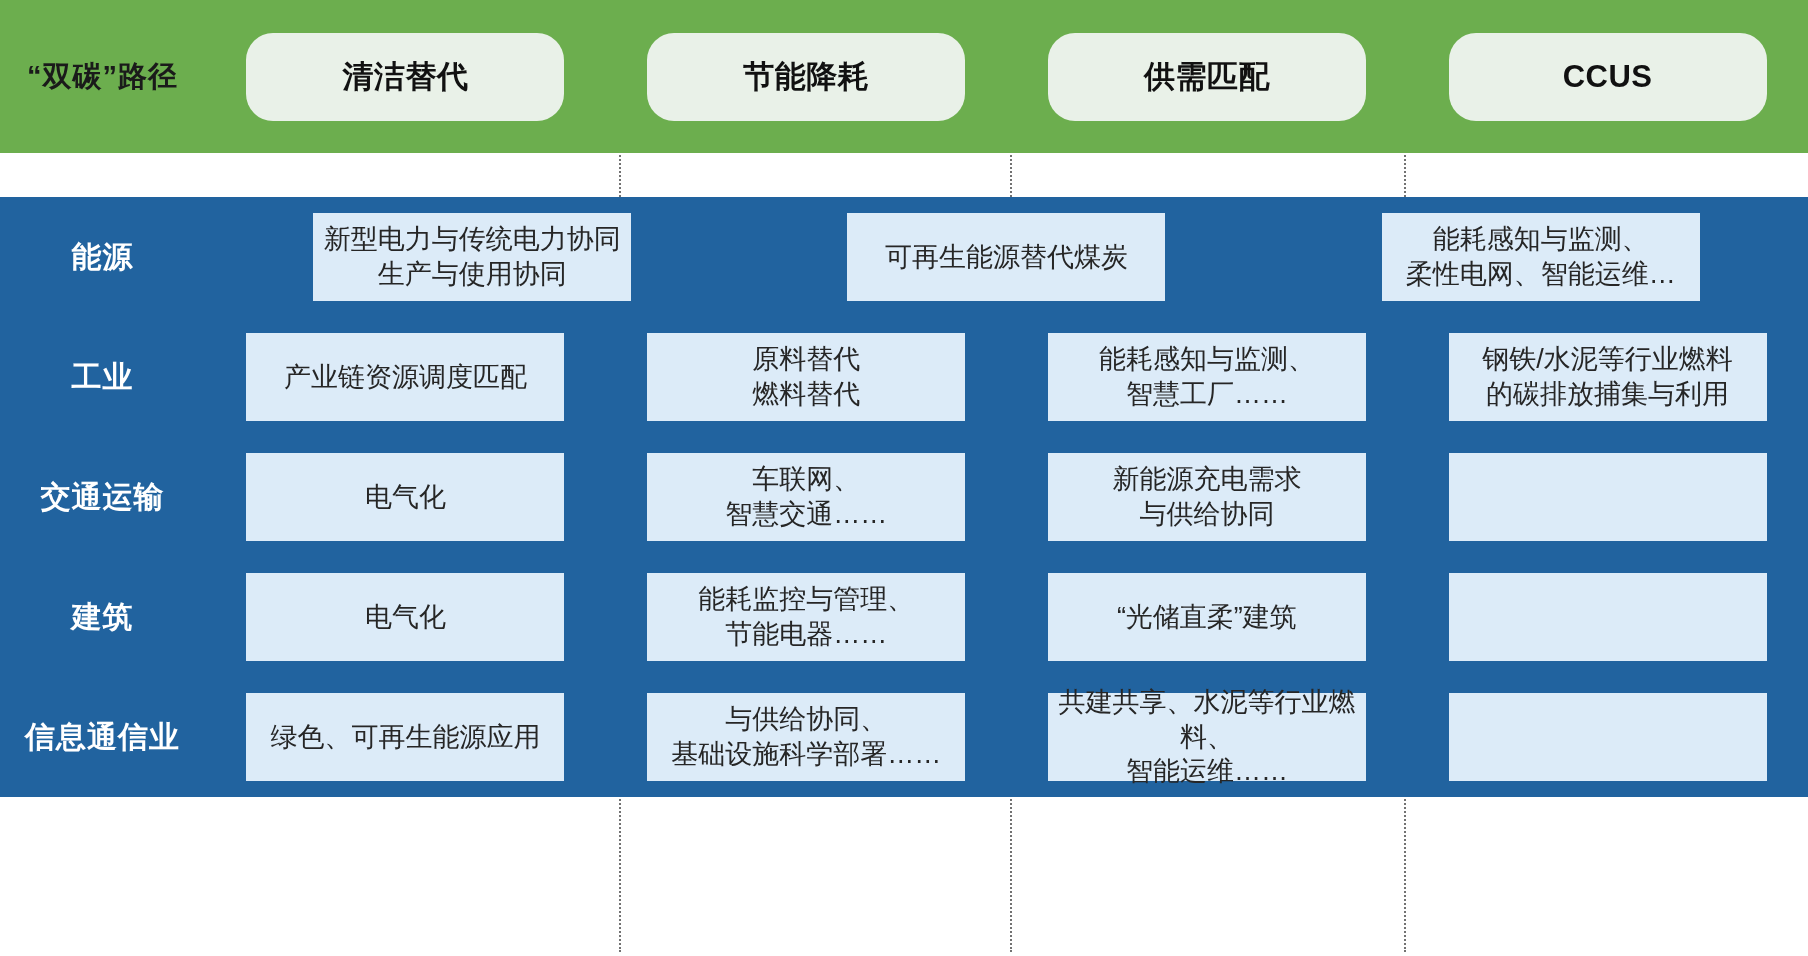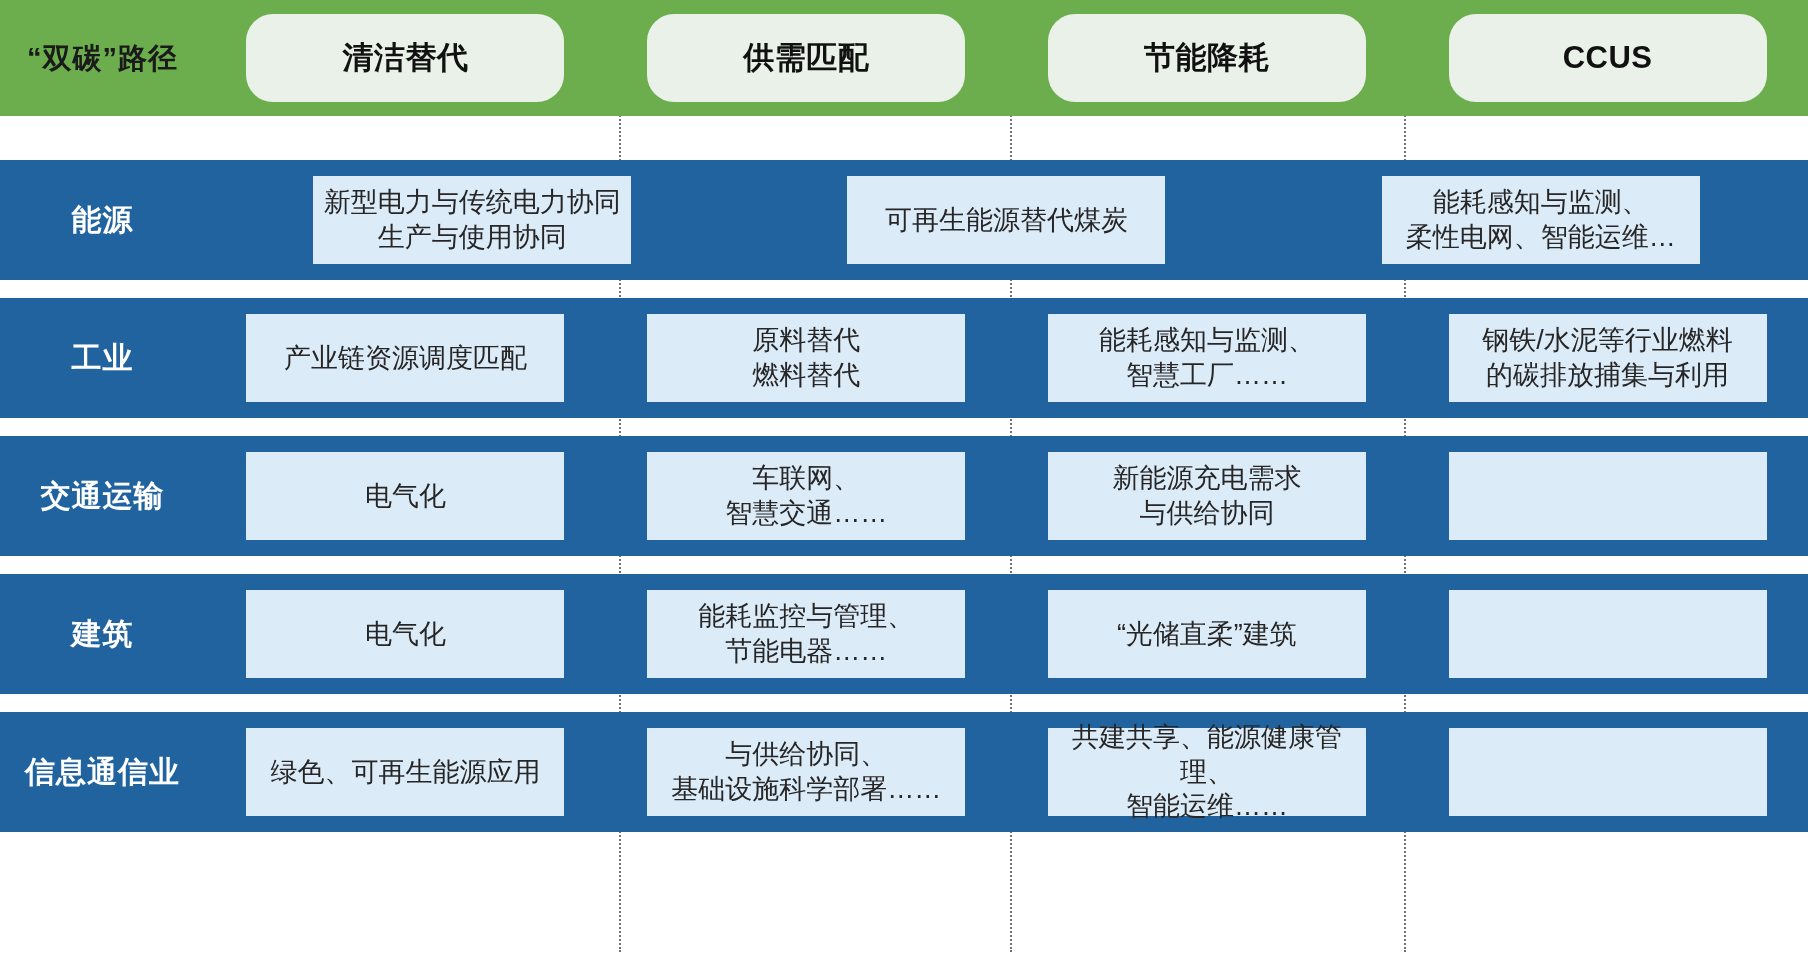--- a/index.html
+++ b/index.html
@@ -38,28 +38,27 @@
     position: relative;
     z-index: 1;
     display: flex;
     align-items: center;
     width: 100%;
     box-sizing: border-box;
   }
 
   .band.header-band {
     background: #6cae4e;
-    height: 116px;
+    height: 153px;
     margin-bottom: 44px;
   }
 
   .band.data-band {
     background: #21639f;
     height: 120px;
-    margin-bottom: 18px;
   }
   .band.data-band:last-of-type { margin-bottom: 0; }
 
   
   .rowlabel {
     flex: 0 0 205px;
     width: 205px;
     text-align: center;
     font-weight: bold;
     font-size: 30px;
@@ -126,26 +125,26 @@
   <div class="band header-band">
     <div class="rowlabel">“双碳”路径</div>
     <div class="cells">
       <div class="cell-track">
         <div class="box">
           <span>清洁替代</span>
         </div>
       </div>
       <div class="cell-track">
         <div class="box">
+          <span>节能降耗</span>
+        </div>
+      </div>
+      <div class="cell-track">
+        <div class="box">
           <span>供需匹配</span>
-        </div>
-      </div>
-      <div class="cell-track">
-        <div class="box">
-          <span>节能降耗</span>
         </div>
       </div>
       <div class="cell-track">
         <div class="box">
           <span>CCUS</span>
         </div>
       </div>
     </div>
   </div>
 
@@ -265,21 +264,21 @@
         </div>
       </div>
       <div class="cell-track">
         <div class="box">
           <span>与供给协同、
 基础设施科学部署……</span>
         </div>
       </div>
       <div class="cell-track">
         <div class="box">
-          <span>共建共享、能源健康管理、
+          <span>共建共享、水泥等行业燃料、
 智能运维……</span>
         </div>
       </div>
       <div class="cell-track">
         <div class="box empty">
           <span></span>
         </div>
       </div>
     </div>
   </div>

